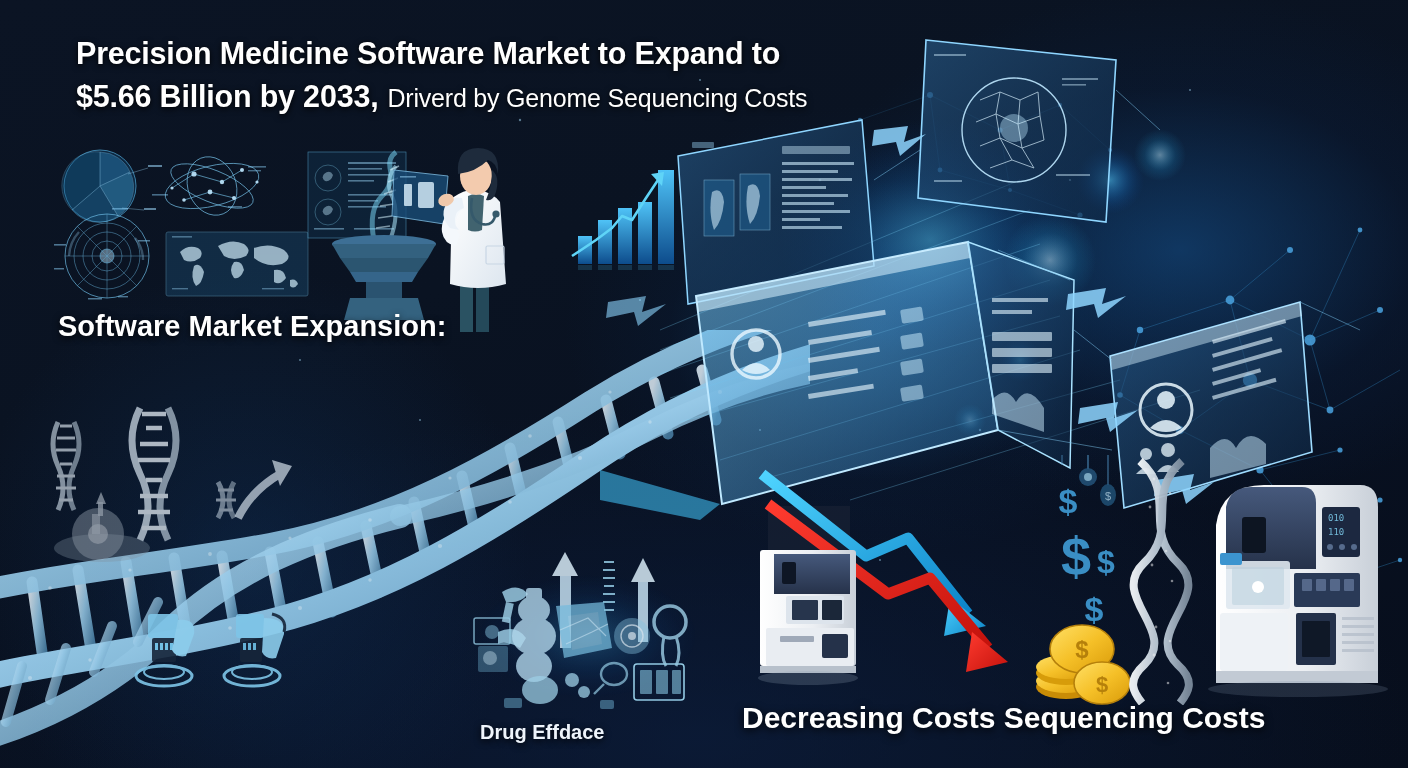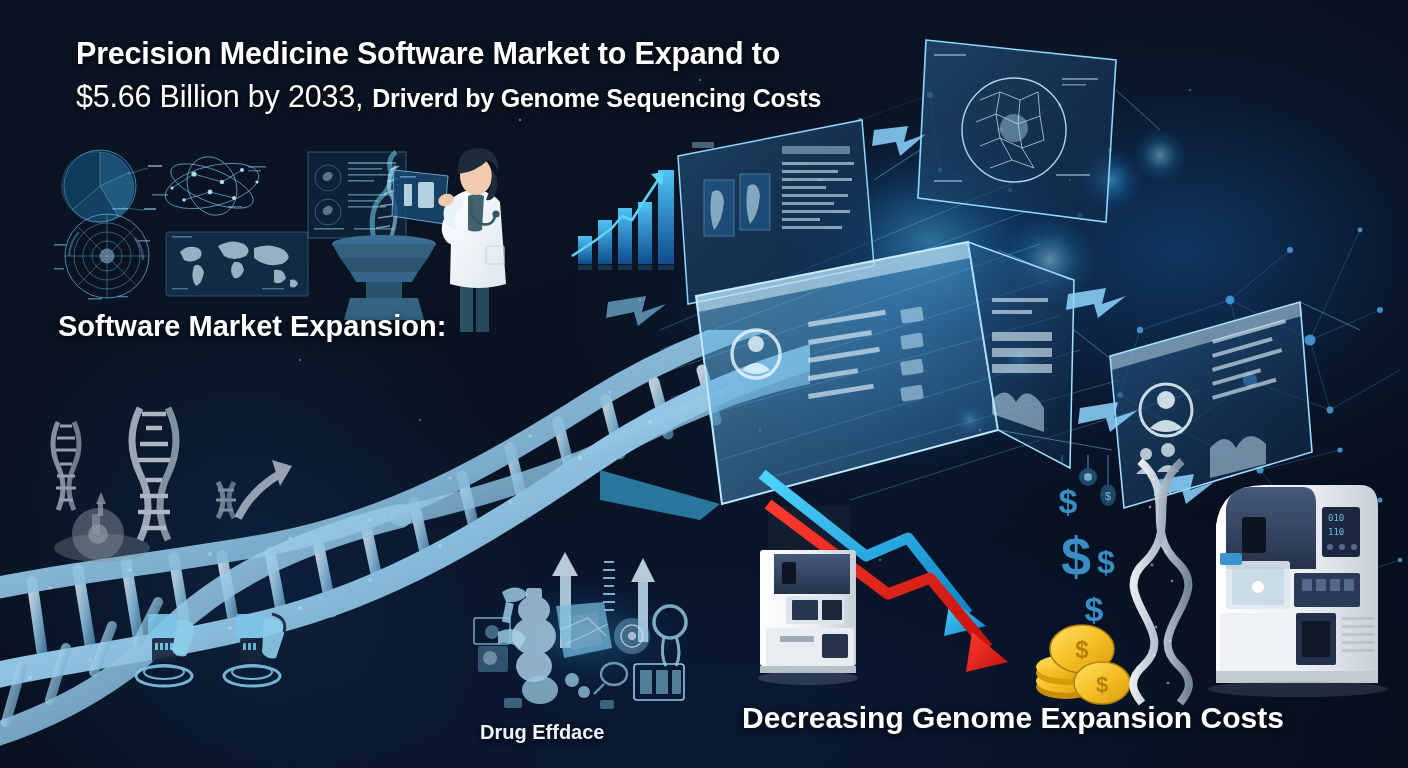--- a/index.html
+++ b/index.html
@@ -18,22 +18,22 @@
       radial-gradient(ellipse 900px 420px at 700px 740px, rgba(12,30,62,0.7) 0%, rgba(0,0,0,0) 80%),
       linear-gradient(160deg, #0b1424 0%, #0a1322 35%, #081020 70%, #070e1c 100%);
   }
   .nodrag { pointer-events:none; }
 
   
   .title-block { position:absolute; left:76px; top:32px; width:1010px; }
   .t-line { color:#ffffff; letter-spacing:-0.2px; text-shadow:0 2px 6px rgba(0,0,0,0.85), 0 0 2px rgba(0,0,0,0.6); }
   .t1 { font-size:30.5px; font-weight:bold; line-height:42px; white-space:nowrap; }
   .t2row { display:flex; align-items:baseline; gap:9px; line-height:44px; white-space:nowrap; }
-  .t2a { font-size:30.5px; font-weight:normal;text-align:right; }
-  .t2b { font-size:25px; font-weight:bold; }
+  .t2a { font-size:30.5px; font-weight:bold;text-align:right; }
+  .t2b { font-size:25px; font-weight:normal; }
 
   .label-sw {
     position:absolute; left:58px; top:310px;
     font-size:29px; font-weight:bold; color:#fff;
     text-shadow:0 2px 7px rgba(0,0,0,0.9);
     white-space:nowrap;
   }
   .label-drug {
     position:absolute; left:480px; top:721px;
     font-size:20px; font-weight:bold; color:#eef4fb;
@@ -936,15 +936,15 @@
   <div class="title-block">
     <div class="t-line t1">Precision Medicine Software Market to Expand to</div>
     <div class="t2row">
       <span class="t-line t2a">$5.66 Billion by 2033,</span>
       <span class="t-line t2b">Driverd by Genome Sequencing Costs</span>
     </div>
   </div>
 
   <div class="label-sw">Software Market Expansion:</div>
   <div class="label-drug">Drug Effdace</div>
-  <div class="label-cost">Decreasing Genome Expansion Costs</div>
+  <div class="label-cost">Decreasing Costs Sequencing Costs</div>
 
 </div>
 
 </body></html>

